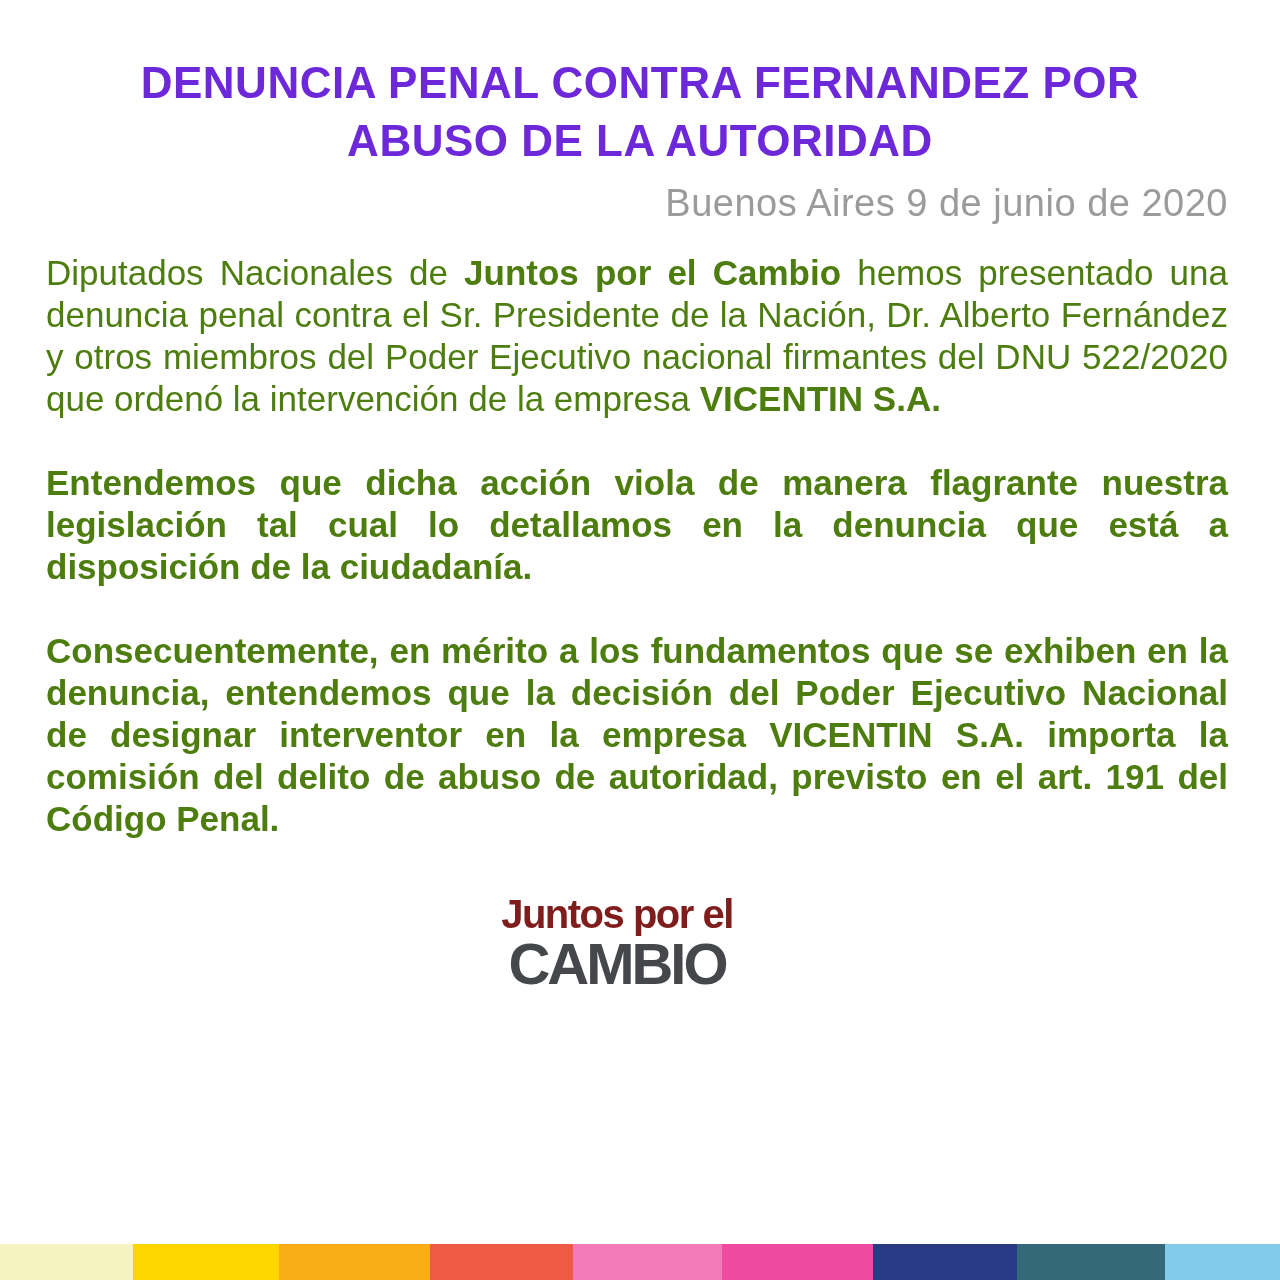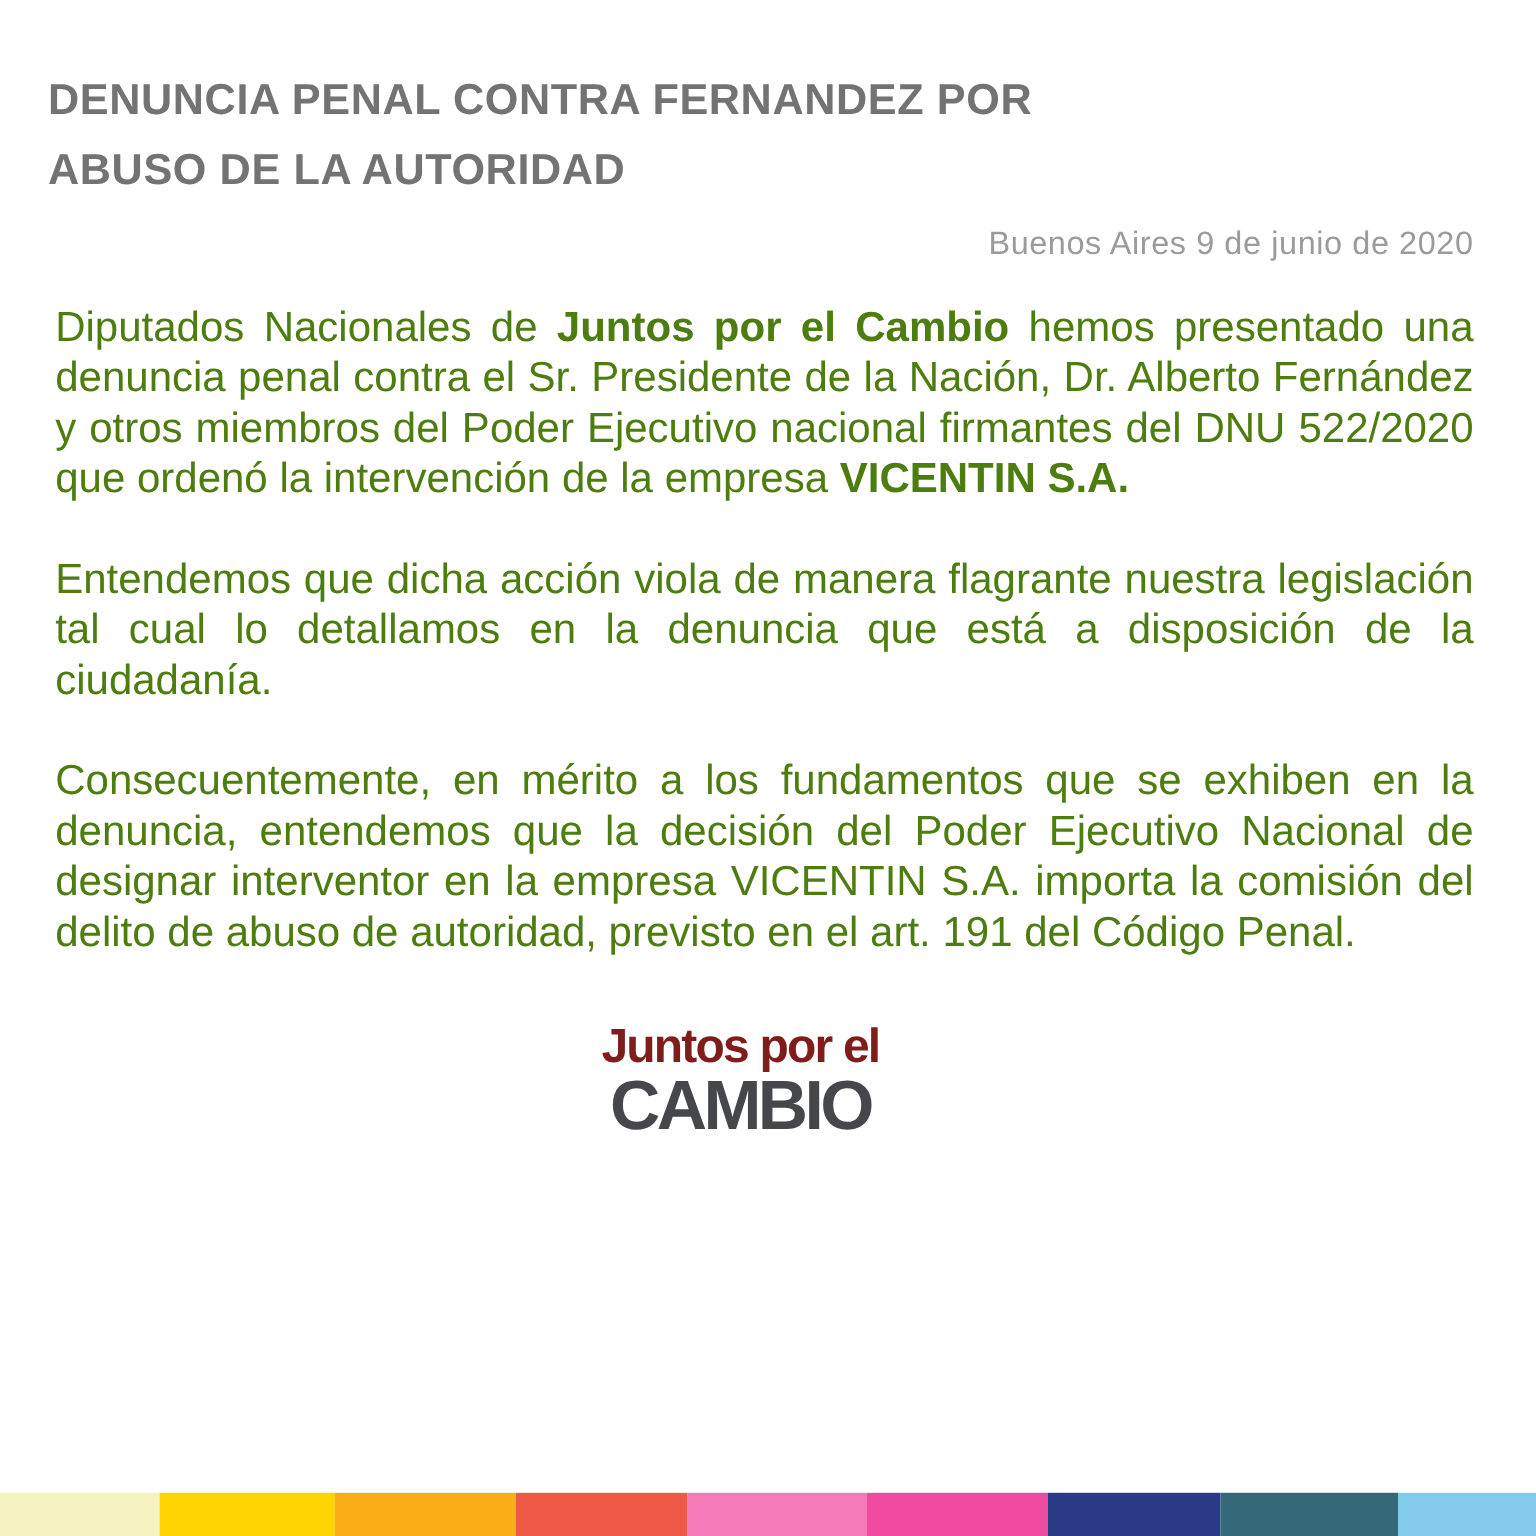--- a/index.html
+++ b/index.html
@@ -5,45 +5,45 @@
   html,body{margin:0;padding:0;background:#ffffff;}
   .page{
     position:relative;
     width:1280px;height:1280px;
     background:#ffffff;
     overflow:hidden;
     font-family:"Liberation Sans", sans-serif;
   }
   .title{
     margin:54px 40px 0;
-    text-align:left;
-    font-size:36px;
+    text-align:center;
+    font-size:44px;
     line-height:58px;
     font-weight:bold;
-    color:#737373;
+    color:#6d28d9;
     letter-spacing:0.5px;
   }
   .dateline{
     margin:12px 52px 0 46px;
     text-align:right;
-    font-size:27px;
+    font-size:38px;
     line-height:42px;
     color:#9b9b9b;
     letter-spacing:0.5px;
   }
   .body-text{
     margin:0 52px 0 46px;
     color:#4d7c0f;
     font-size:35px;
     line-height:42px;
     text-align:justify;
   }
   .body-text p{margin:0;padding:0;}
   .body-text p.first{margin-top:28px;}
-  .body-text p + p{margin-top:42px;}
+  .body-text p + p{margin-top:42px;font-weight:bold;}
   .semibold{font-weight:bold;}
   .logo{
     margin-top:52px;
     display:flex;
     flex-direction:column;
     align-items:center;
     transform:translateX(-23px);
   }
   .logo-line1{
     font-size:40px;

